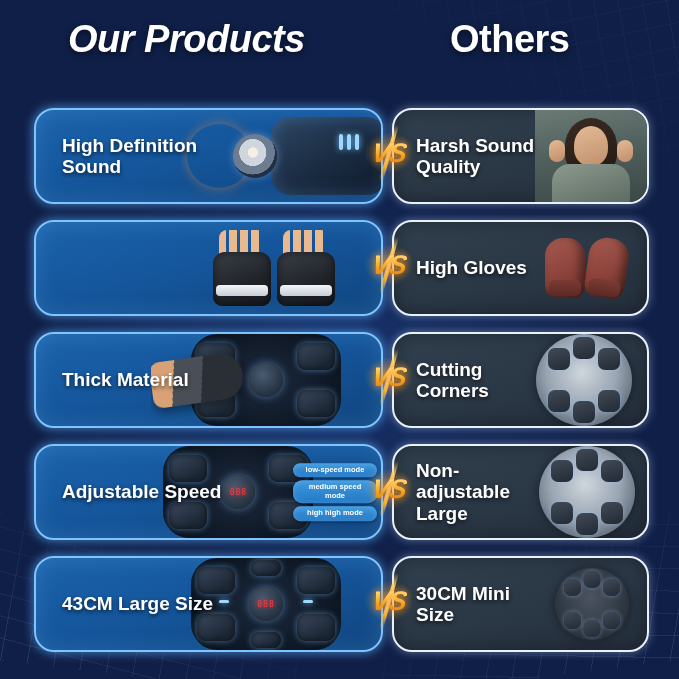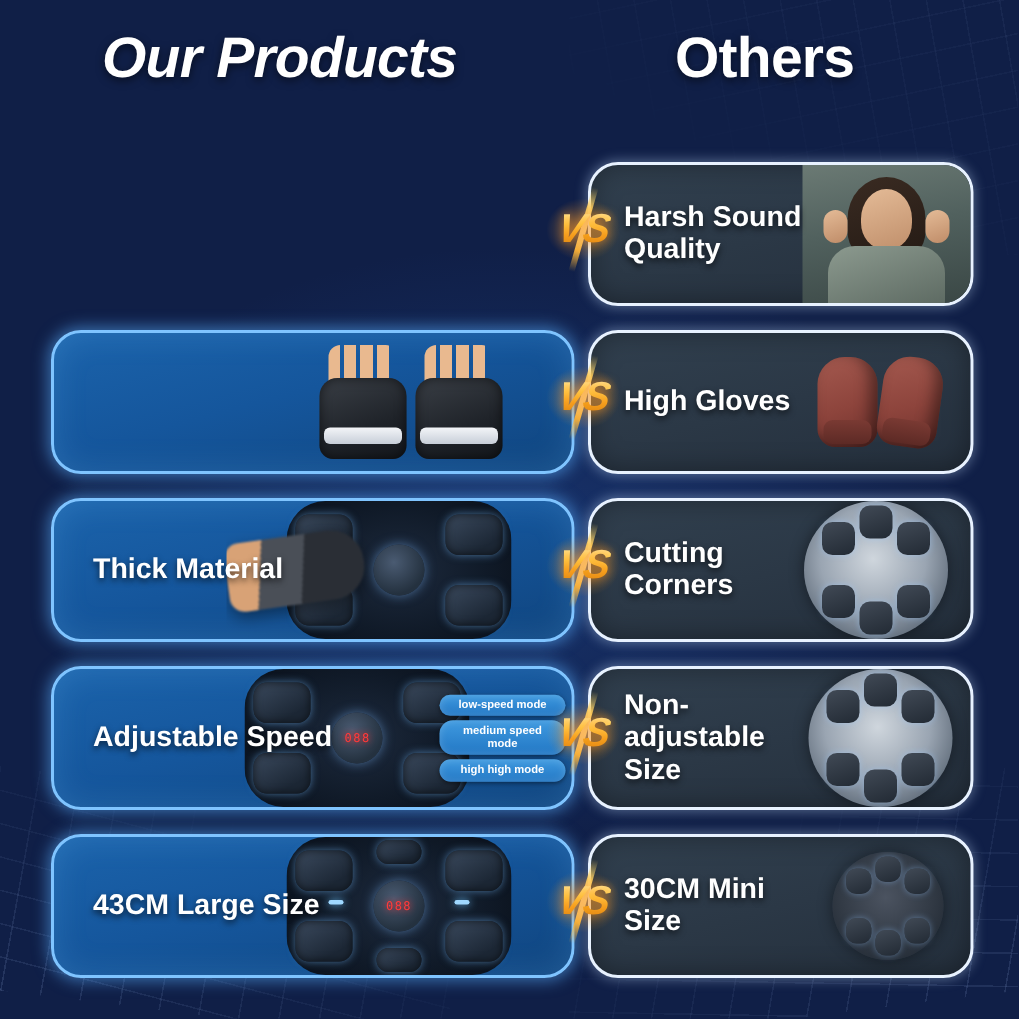--- a/index.html
+++ b/index.html
@@ -273,20 +273,31 @@
   <div class="grid-corner grid-right"></div>
 
   <div class="headings">
     <div class="h-title" id="title-ours">Our Products</div>
     <div class="h-title" id="title-others">Others</div>
   </div>
 
   <div class="rows">
 
     <div class="row">
+      <div class="card card-left">
+        <div class="art art-left">
+          <div class="hbody"></div>
+          <div class="speaker"></div>
+          <div class="speaker-2"></div>
+          <div class="glowbar" style="right:22px;top:24px;width:4px;height:16px"></div>
+          <div class="glowbar" style="right:30px;top:24px;width:4px;height:16px"></div>
+          <div class="glowbar" style="right:38px;top:24px;width:4px;height:16px"></div>
+        </div>
+        <div class="label label-left">High Definition Sound</div>
+      </div>
 
       <div class="vs">
         <div class="vs-bolt"></div>
         <div class="vs-glow"></div>
         <div class="vs-text">VS</div>
       </div>
 
       <div class="card card-right">
         <div class="person">
           <div class="hair"></div>
@@ -394,21 +405,21 @@
         <div class="art art-right" style="width:120px">
           <div class="rival">
             <div class="rpad r1"></div>
             <div class="rpad r2"></div>
             <div class="rpad r3"></div>
             <div class="rpad r4"></div>
             <div class="rpad r5"></div>
             <div class="rpad r6"></div>
           </div>
         </div>
-        <div class="label label-right">Non-adjustable Size</div>
+        <div class="label label-right">Non-adjustable Large</div>
       </div>
     </div>
 
     <div class="row">
       <div class="card card-left">
         <div class="art art-left" style="width:230px">
           <div class="machine">
             <div class="pad p1"></div>
             <div class="pad p2"></div>
             <div class="pad p3"></div>

